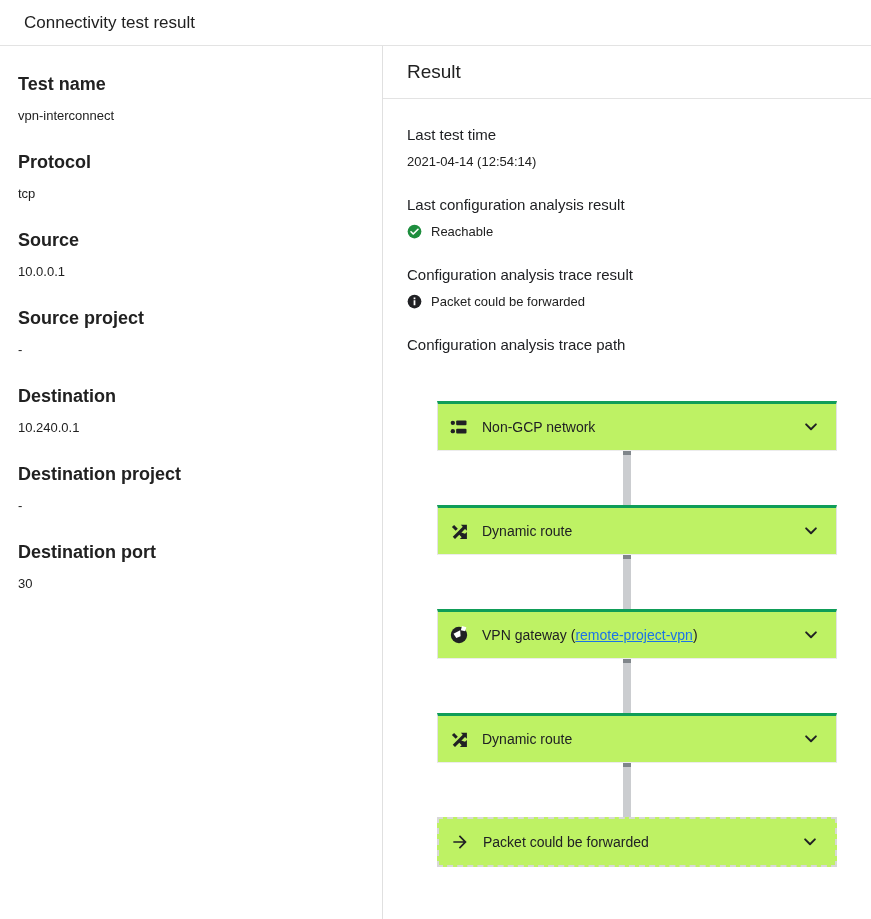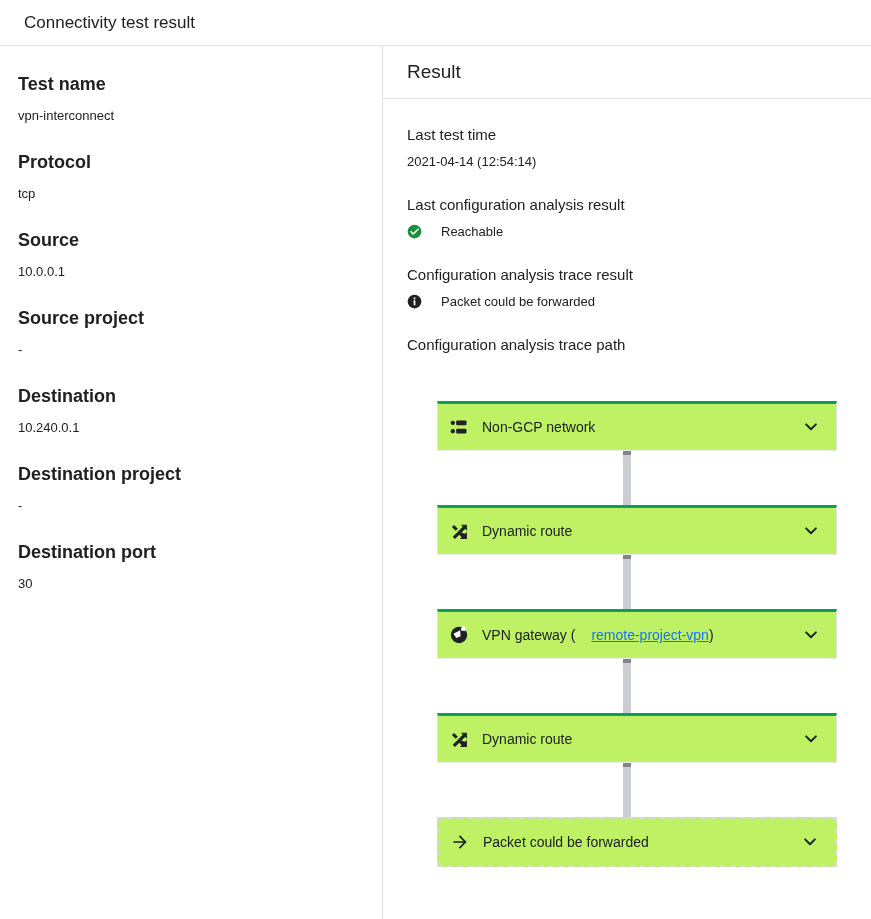--- a/index.html
+++ b/index.html
@@ -40,21 +40,21 @@
   .result-header {
     padding: 15px 24px;
     border-bottom: 1px solid #e3e3e3;
   }
   .result-title { font-size: 19px; font-weight: 400; color: #212121; }
   .result-body { padding: 0 24px; }
 
   .r-section { margin-top: 27px; }
   .r-label { font-size: 15px; font-weight: 400; color: #202124; }
   .r-value { margin-top: 11px; font-size: 13px; color: #212121; }
-  .status-row { margin-top: 11px; display: flex; align-items: center; gap: 19px; }
+  .status-row { margin-top: 11px; display: flex; align-items: center; gap: 9px; }
   .status-text { font-size: 13px; color: #212121; }
   .status-row svg { flex-shrink: 0; display: block; }
 
   
   .trace-path { margin-left: 30px; margin-top: 48px; width: 400px; padding-bottom: 30px; }
   .trace-card {
     width: 400px;
     height: 50px;
     background: #bef264;
     border-top: 3px solid #0f9d58;
@@ -64,21 +64,21 @@
     display: flex;
     align-items: center;
     padding: 0 16px 0 11px;
     cursor: pointer;
   }
   .trace-card.dashed {
     border: 2px dashed #d8d8d8;
   }
   .card-icon { width: 20px; height: 20px; margin-right: 13px; flex-shrink: 0; display: block; }
   .card-label { font-size: 14px; color: #202124; white-space: nowrap; }
-  .card-link { color: #1a73e8; text-decoration: underline; cursor: pointer; margin-left: 16px; }
+  .card-link { color: #1a73e8; text-decoration: underline; cursor: pointer; }
   .chevron { margin-left: auto; flex-shrink: 0; display: block; cursor: pointer; }
 
   .connector {
     width: 8px;
     height: 54px;
     margin-left: 186px;
     background: #cbcdd0;
   }
   .connector .cap { width: 8px; height: 4px; background: #80868b; }
 </style>

